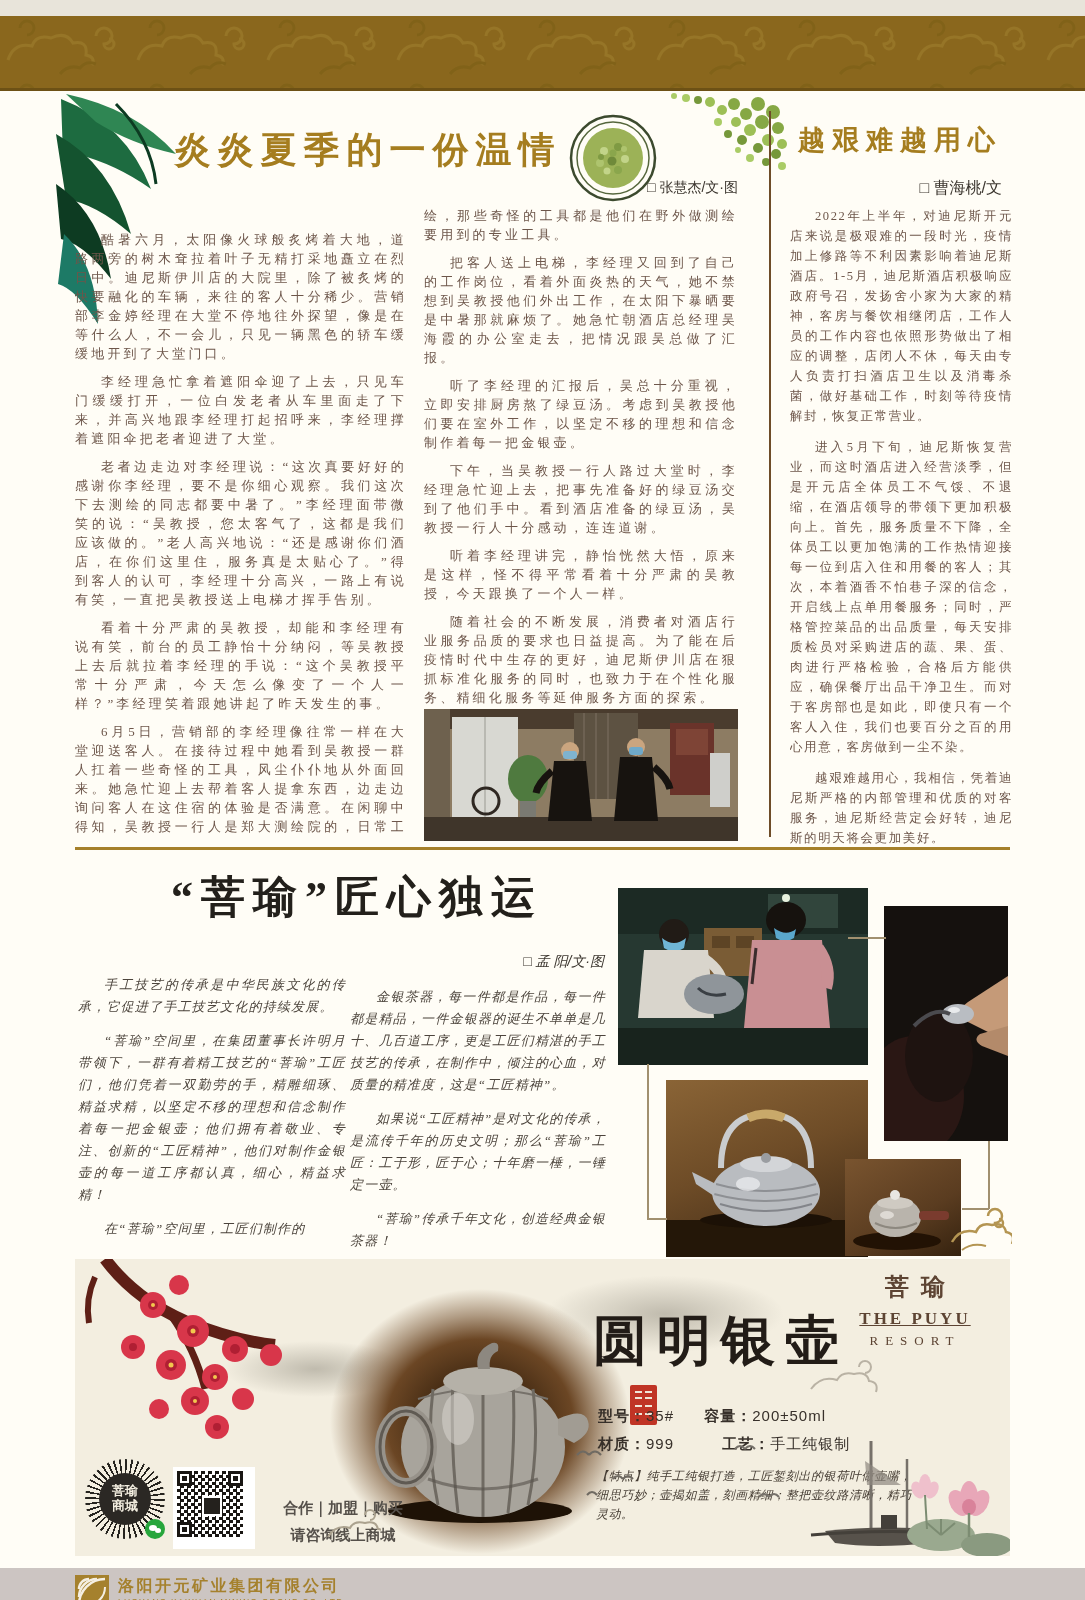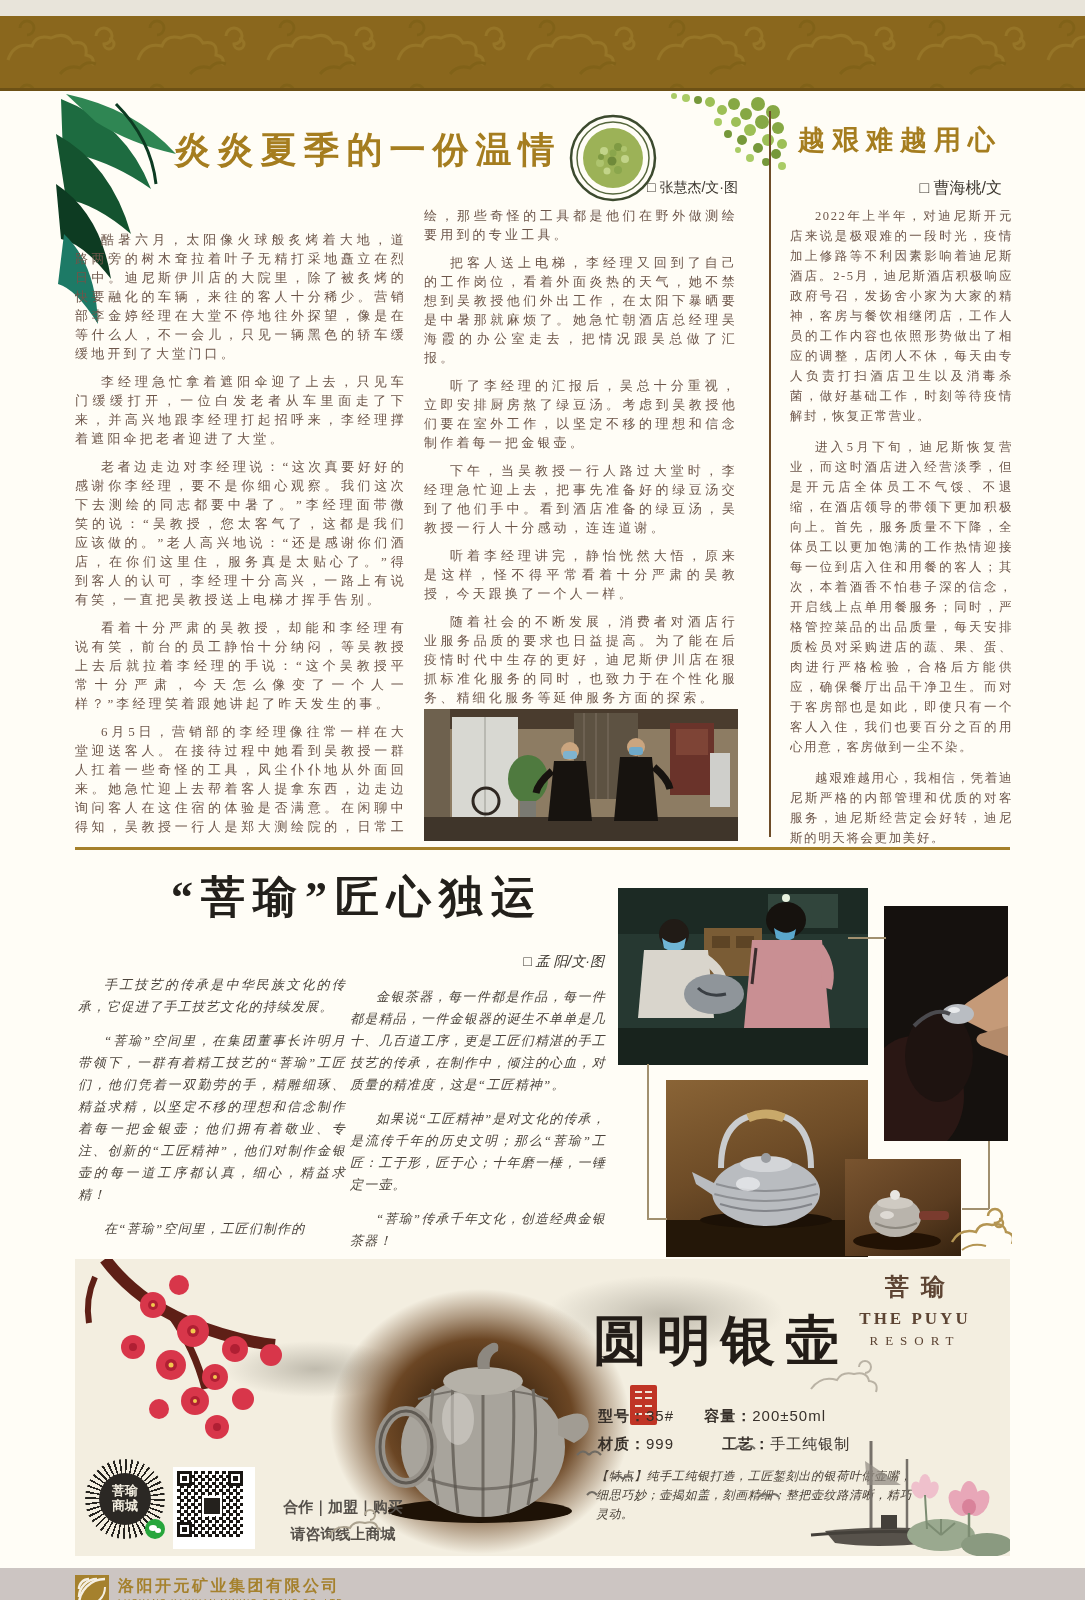--- a/index.html
+++ b/index.html
@@ -63,36 +63,36 @@
   .b-title{position:absolute;left:518px;top:46px;width:340px;font-size:54px;font-weight:900;color:#221c17;
            letter-spacing:10px;}
   .spec-row{position:absolute;left:523px;width:360px;font-size:15px;color:#37302a;
             font-family:"Liberation Sans","DejaVu Sans",sans-serif;}
   .spec-row b{font-weight:bold;letter-spacing:1px;}
   .spec-row span.val{letter-spacing:1px;margin-right:26px;}
   .features{position:absolute;left:521px;top:208px;width:316px;font-size:12px;line-height:19px;
             color:#453c33;font-style:italic;letter-spacing:0.5px;text-align:justify;}
   .brand{position:absolute;left:770px;top:12px;width:140px;text-align:center;color:#5d4433;}
   .brand .cn{font-size:24px;font-weight:bold;letter-spacing:12px;text-indent:12px;}
-  .brand .en1{font-size:17px;font-weight:bold;letter-spacing:3px;margin-top:6px;font-family:"Liberation Serif",serif;}
+  .brand .en1{font-size:17px;font-weight:bold;letter-spacing:3px;margin-top:6px;font-family:"Liberation Serif",serif;text-decoration:underline;}
   .brand .en2{font-size:13px;letter-spacing:7px;margin-top:4px;}
   .mallring{position:absolute;left:10px;top:200px;width:80px;height:80px;border-radius:50%;
             background:repeating-conic-gradient(#26241f 0deg 3deg,#f3eee0 3deg 9deg);}
   .mallring .inner{position:absolute;left:14px;top:14px;width:52px;height:52px;border-radius:50%;
             background:#2b2824;display:flex;align-items:center;justify-content:center;}
   .mallring .txt{width:2.2em;color:#f3eee0;font-size:13px;line-height:1.15;font-weight:bold;text-align:center;}
   .wx{position:absolute;left:60px;top:60px;width:20px;height:20px;border-radius:50%;background:#27a63c;}
   .wx i{position:absolute;background:#fff;border-radius:50%;display:block;}
   .qr{position:absolute;left:98px;top:208px;width:74px;height:74px;background:#fff;padding:4px;}
   .qr .grid{width:66px;height:66px;background:repeating-conic-gradient(#191613 0% 25%,#fff 0% 50%);background-size:7px 7px;position:relative;}
   .qr .eye{position:absolute;width:15px;height:15px;border:3px solid #191613;background:#fff;box-sizing:border-box;}
   .qr .eye i{position:absolute;left:2px;top:2px;width:5px;height:5px;background:#191613;display:block;}
   .qr .logo{position:absolute;left:25px;top:25px;width:16px;height:16px;background:#24211d;border:2px solid #fff;}
   .contact{position:absolute;left:180px;top:236px;width:176px;text-align:center;font-size:15px;color:#55504a;
-           font-family:Liberation Mono, monospace;line-height:27px;font-weight:bold;}
+           font-family:Liberation Serif, serif;line-height:27px;font-weight:bold;}
 
   
   .footer{left:0;top:1552px;width:1085px;height:48px;background:#ccc5c2;}
   .f-cn{position:absolute;left:118px;top:8px;font-size:16px;font-weight:bold;color:#a5812d;letter-spacing:2.5px;
         font-family:Liberation Sans, sans-serif;}
   .f-en{position:absolute;left:118px;top:29px;font-size:8.5px;color:#a5812d;letter-spacing:1.2px;
         font-family:"Liberation Sans","DejaVu Sans",sans-serif;}
 </style>
 </head>
 <body>
@@ -225,21 +225,21 @@
         <path d="M230 58 Q244 70 246 80" stroke="#17130f" stroke-width="7" fill="none"></path>
       </g>
     </svg>
   </div>
 
   <div class="abs vrule"></div>
 
   <div class="abs a2-title">越艰难越用心</div>
   <div class="abs a2-byline">□ 曹海桃/文</div>
   <div class="abs a2body bodytext">
-      <p>2022年上半年，对迪尼斯开元店来说是极艰难的一段时光，疫情加上修路等不利因素影响着迪尼斯酒店。2-5月，迪尼斯酒店积极响应政府号召，发扬舍小家为大家的精神，客房与餐饮相继闭店，工作人员的工作内容也依照形势做出了相应的调整，店闭人不休，每天由专人负责打扫酒店卫生以及消毒杀菌，做好基础工作，时刻等待疫情解封，恢复正常营业。</p>
+      <p>2022年上半年，对迪尼斯开元店来说是极艰难的一段时光，疫情加上修路等不利因素影响着迪尼斯酒店。1-5月，迪尼斯酒店积极响应政府号召，发扬舍小家为大家的精神，客房与餐饮相继闭店，工作人员的工作内容也依照形势做出了相应的调整，店闭人不休，每天由专人负责打扫酒店卫生以及消毒杀菌，做好基础工作，时刻等待疫情解封，恢复正常营业。</p>
       <p>进入5月下旬，迪尼斯恢复营业，而这时酒店进入经营淡季，但是开元店全体员工不气馁、不退缩，在酒店领导的带领下更加积极向上。首先，服务质量不下降，全体员工以更加饱满的工作热情迎接每一位到店入住和用餐的客人；其次，本着酒香不怕巷子深的信念，开启线上点单用餐服务；同时，严格管控菜品的出品质量，每天安排质检员对采购进店的蔬、果、蛋、肉进行严格检验，合格后方能供应，确保餐厅出品干净卫生。而对于客房部也是如此，即使只有一个客人入住，我们也要百分之百的用心用意，客房做到一尘不染。</p>
       <p>越艰难越用心，我相信，凭着迪尼斯严格的内部管理和优质的对客服务，迪尼斯经营定会好转，迪尼斯的明天将会更加美好。</p>
     </div>
 
   <div class="abs hrule"></div>
 
   <div class="abs a3-title">“菩瑜”匠心独运</div>
   <div class="abs a3-byline">□ 孟  阳/文·图</div>
   <div class="abs a3col a3c1 bodytext">
       <p>手工技艺的传承是中华民族文化的传承，它促进了手工技艺文化的持续发展。</p>

